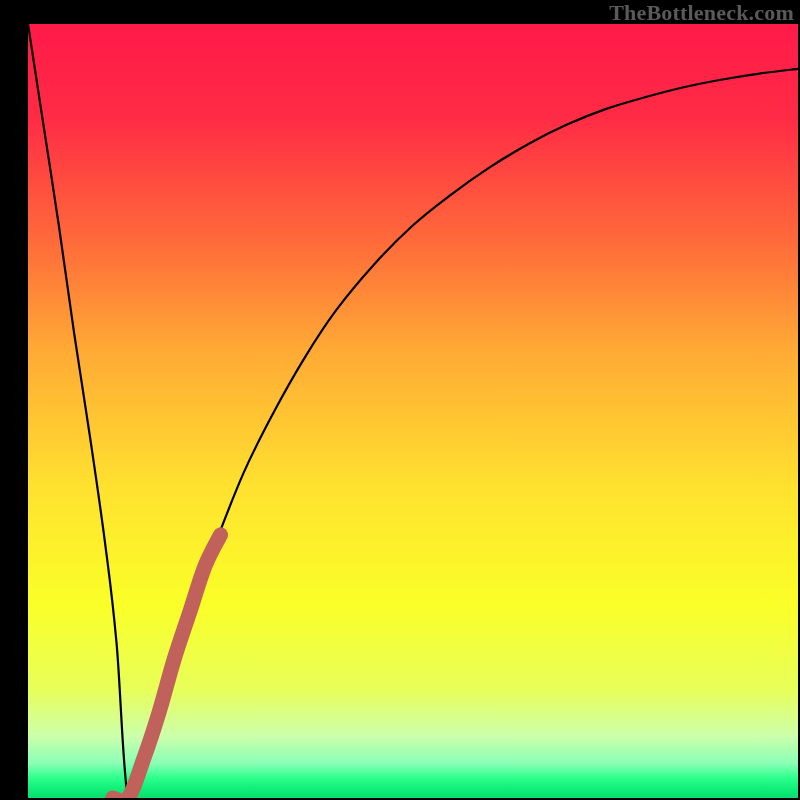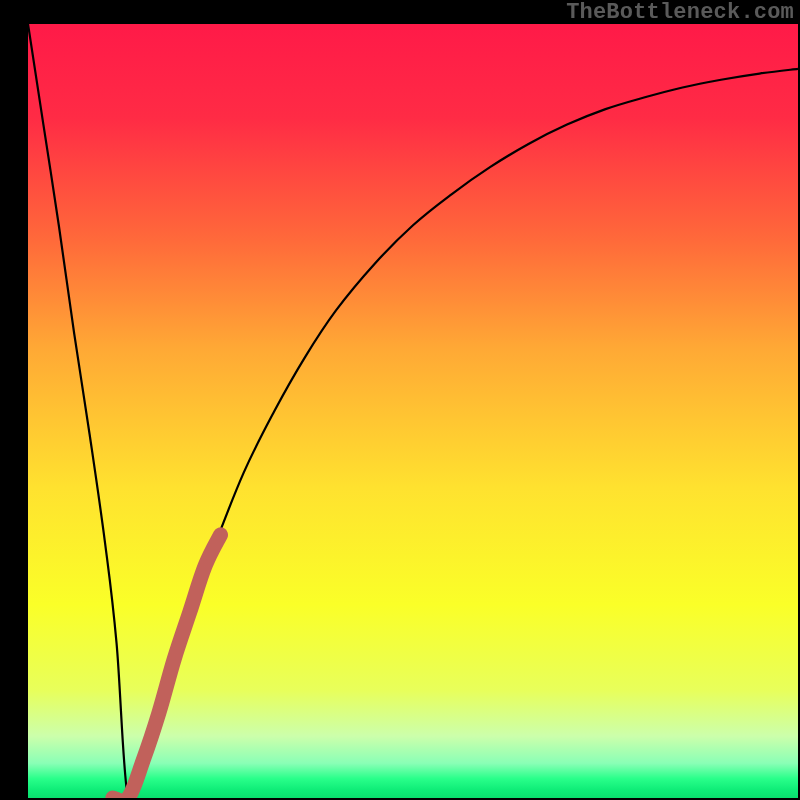--- a/index.html
+++ b/index.html
@@ -30,21 +30,21 @@
     position: absolute;
     left: 0;
     top: 0;
     width: 100%;
     height: 100%;
   }
   .watermark {
     position: absolute;
     top: 0px;
     right: 6px;
-    font-family: Liberation Mono, monospace;
+    font-family: Liberation Serif, serif;
     font-size: 22px;
     font-weight: 600;
     color: #5a5a5a;
     letter-spacing: 0.2px;
     user-select: none;
   }
   svg {
     position: absolute;
     left: 0;
     top: 0;

